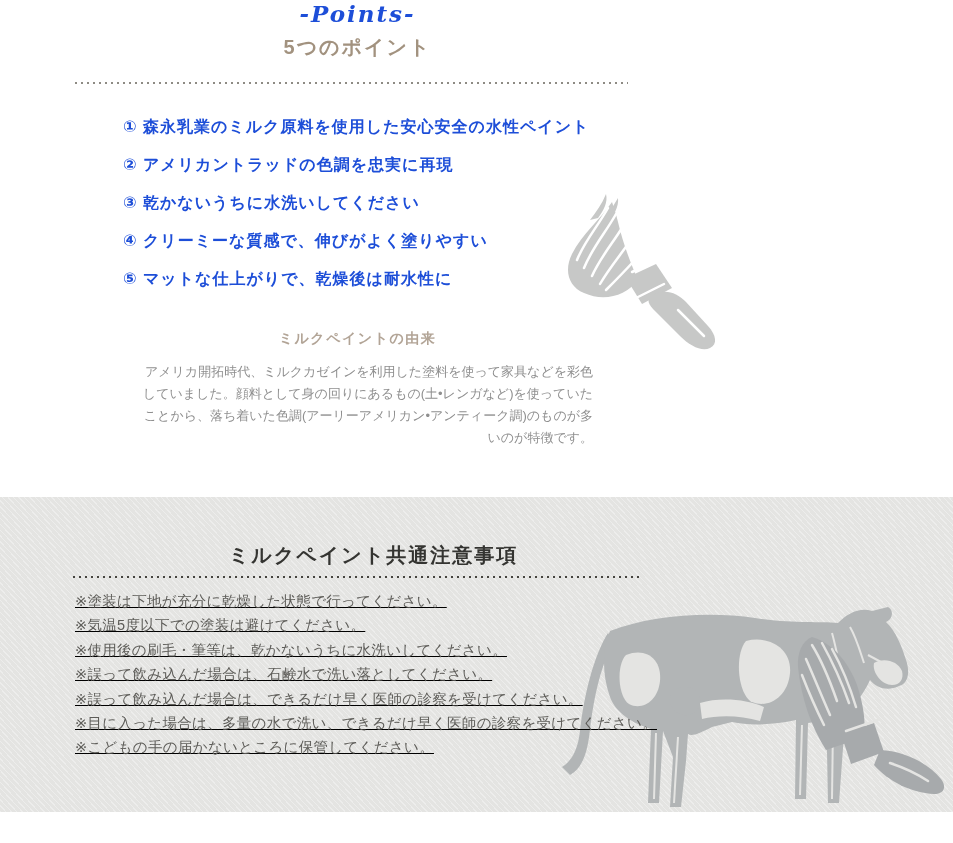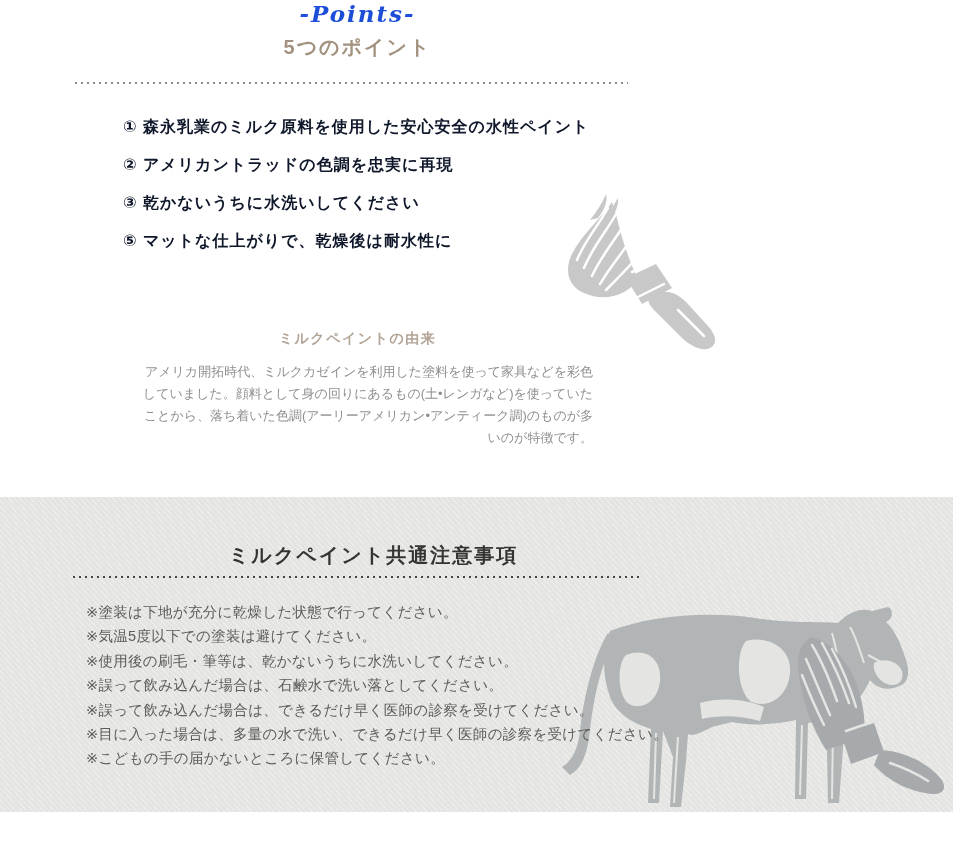--- a/index.html
+++ b/index.html
@@ -20,21 +20,21 @@
   }
   .dotted {
     position:absolute; height:2px;
     background-image:repeating-linear-gradient(to right,#8e8b84 0 2px,transparent 2px 6px);
   }
   .dotted-top { top:82px; left:75px; width:553px; }
   .points-list {
     position:absolute; top:108px; left:123px; margin:0; padding:0; list-style:none;
   }
   .points-list li {
-    font-size:16px; font-weight:bold; color:#0f172a;
+    font-size:16px; font-weight:bold; color:#1d4ed8;
     line-height:38px; letter-spacing:1px; white-space:nowrap;
   }
   .brush-illust { position:absolute; top:192px; left:560px; width:160px; height:162px; }
   .origin-title {
     position:absolute; top:330px; left:0; width:715px; text-align:center;
     font-size:14px; font-weight:bold; color:#b2a496; letter-spacing:1.5px; margin:0;
   }
   .origin-body {
     position:absolute; top:361px; left:141px; width:452px;
     font-size:13px; color:#8f8f8f; line-height:22px; margin:0; text-align:right;
@@ -46,41 +46,42 @@
     background-image:repeating-linear-gradient(47deg, rgba(255,255,255,0.35) 0 1px, transparent 1px 4px);
   }
   .cow-illust { position:absolute; top:106px; left:550px; width:400px; height:210px; }
   .notice-title {
     position:absolute; top:29px; left:0; width:715px; text-align:center;
     font-size:20px; font-weight:bold; color:#343431; letter-spacing:2px; margin:16px;
   }
   .dotted-bottom { top:79px; left:73px; width:566px;
     background-image:repeating-linear-gradient(to right,#45443f 0 2px,transparent 2px 6px); }
   .notice-list {
-    position:absolute; top:92px; left:75px; margin:11px; padding:0; list-style:none;
+    position:absolute; top:92px; left:75px; margin:0; padding:0; list-style:none;text-decoration:underline;
   }
   .notice-list li {
     font-size:14.5px; color:#5d5c58; line-height:24.4px;
     letter-spacing:0.3px; white-space:nowrap;
   }
 </style>
 </head>
 <body>
 
 <div class="page">
 
   <section>
     <div class="script-title">-Points-</div>
     <h1 class="points-title">5つのポイント</h1>
     <div class="dotted dotted-top"></div>
 
     <ul class="points-list">
       <li>① 森永乳業のミルク原料を使用した安心安全の水性ペイント</li>
       <li>② アメリカントラッドの色調を忠実に再現</li>
       <li>③ 乾かないうちに水洗いしてください</li>
+      <li>④ クリーミーな質感で、伸びがよく塗りやすい</li>
       <li>⑤ マットな仕上がりで、乾燥後は耐水性に</li>
     </ul>
 
     <div class="brush-illust">
       <svg viewBox="0 0 160 162" width="160" height="162" aria-hidden="true">
         <g fill="#c7c8c7">
           <path d="M46,2 C42,12 36,20 30,28 L38,26 C44,18 48,10 46,2 Z"></path>
           <path d="M58,6 C52,16 46,26 38,34 L47,32 C54,23 59,15 58,6 Z"></path>
           <path d="M52,10 C40,28 22,42 12,62 C4,78 8,94 24,101 C44,110 66,104 78,88 C70,70 62,48 58,30 C56,22 54,16 52,10 Z"></path>
           <path d="M66,86 L96,72 L112,96 L82,112 Z"></path>

